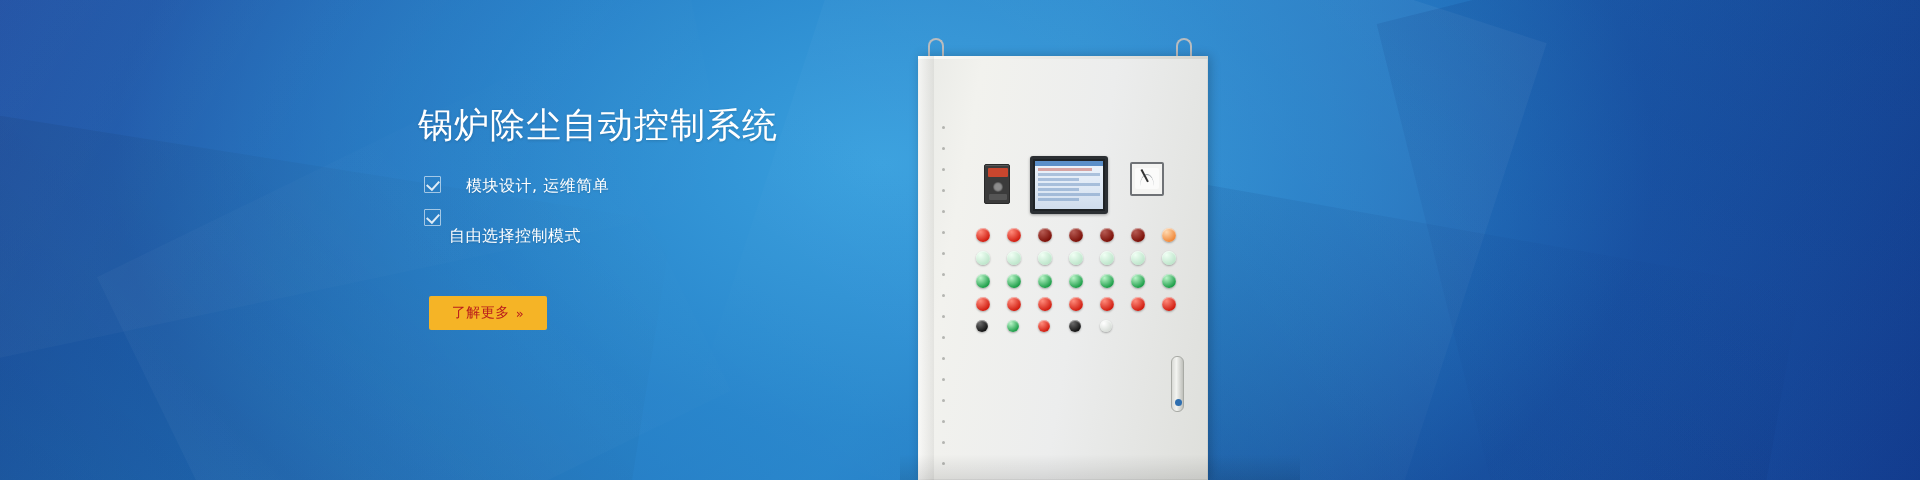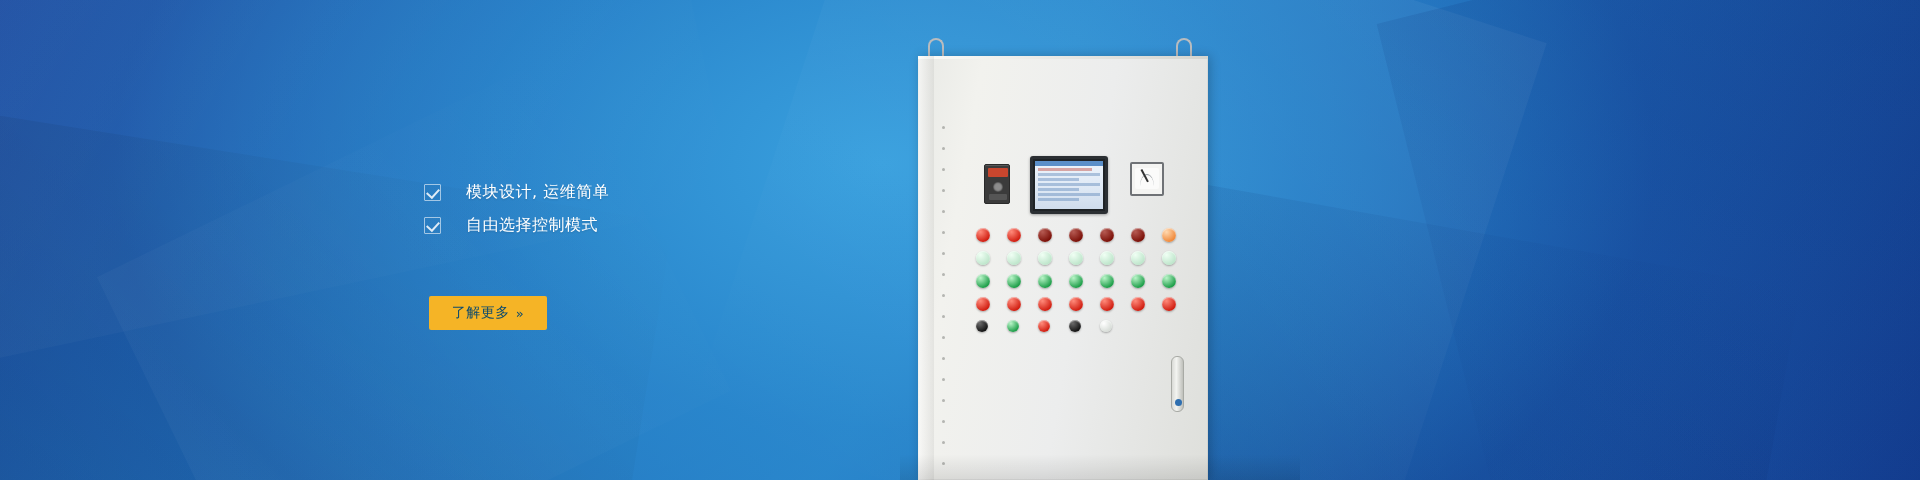--- a/index.html
+++ b/index.html
@@ -37,22 +37,22 @@
 
   
   .copy { position: absolute; left: 418px; top: 0; width: 560px; height: 480px; }
   .title {
     position: absolute; left: 0; top: 104px;
     font-size: 35px; line-height: 1.2; color: #ffffff;
     letter-spacing: 1px; font-weight: 400; white-space: nowrap;
     text-shadow: 0 1px 3px rgba(0,0,0,0.18);
   }
   .bullets { position: absolute; left: 6px; top: 176px; }
-  .bullet { display: flex; align-items: center; height: 33px; margin-bottom: 0px; }
-  .bullet + .bullet { margin-top: 0px; }
+  .bullet { display: flex; height: 33px; margin-bottom: 0px; }
+  .bullet + .bullet { margin-top: 0px; flex-direction: column; }
   .chk {
     width: 17px; height: 17px; flex: 0 0 17px;
     border: 1px solid rgba(255,255,255,0.62);
     border-radius: 1px; position: relative; opacity: 0.92;
   }
   .chk::after {
     content: ""; position: absolute; left: 4px; top: 1px;
     width: 6px; height: 10px;
     border-right: 2px solid rgba(255,255,255,0.92);
     border-bottom: 2px solid rgba(255,255,255,0.92);
@@ -61,21 +61,21 @@
   .bullet-label {
     margin-left: 25px; color: #ffffff; font-size: 16px;
     letter-spacing: 0.5px; white-space: nowrap;
     text-shadow: 0 1px 2px rgba(0,0,0,0.15);
   }
   .cta {
     position: absolute; left: 11px; top: 296px;
     width: 118px; height: 34px; background: #f5b426;
     border: none; border-radius: 2px; cursor: pointer;
     display: flex; align-items: center; justify-content: center;
-    color: #0c4a6e; font-size: 14px; letter-spacing: 0.5px;
+    color: #b91c1c; font-size: 14px; letter-spacing: 0.5px;
     font-family: "DejaVu Sans", "Liberation Sans", sans-serif;
   }
   .cta .arrows { margin-left: 6px; font-size: 13px; }
 
   
   .cabinet-scene { position: absolute; left: 900px; top: 0; width: 400px; height: 480px; }
 
   .hanger { position: absolute; width: 16px; height: 20px;
             border: 2px solid #b9bcbf; border-bottom: none;
             border-radius: 8px 8px 0 0; background: transparent; }
@@ -180,20 +180,21 @@
 
   <div class="facet f1"></div>
   <div class="facet f2"></div>
   <div class="facet f3"></div>
   <div class="facet f4"></div>
   <div class="facet f5"></div>
   <div class="facet f6"></div>
 
   <div class="copy">
 
+    <div class="title">锅炉除尘自动控制系统</div>
 
     <div class="bullets">
       <div class="bullet">
         <span class="chk"></span>
         <span class="bullet-label">模块设计, 运维简单</span>
       </div>
       <div class="bullet">
         <span class="chk"></span>
         <span class="bullet-label">自由选择控制模式</span>
       </div>

